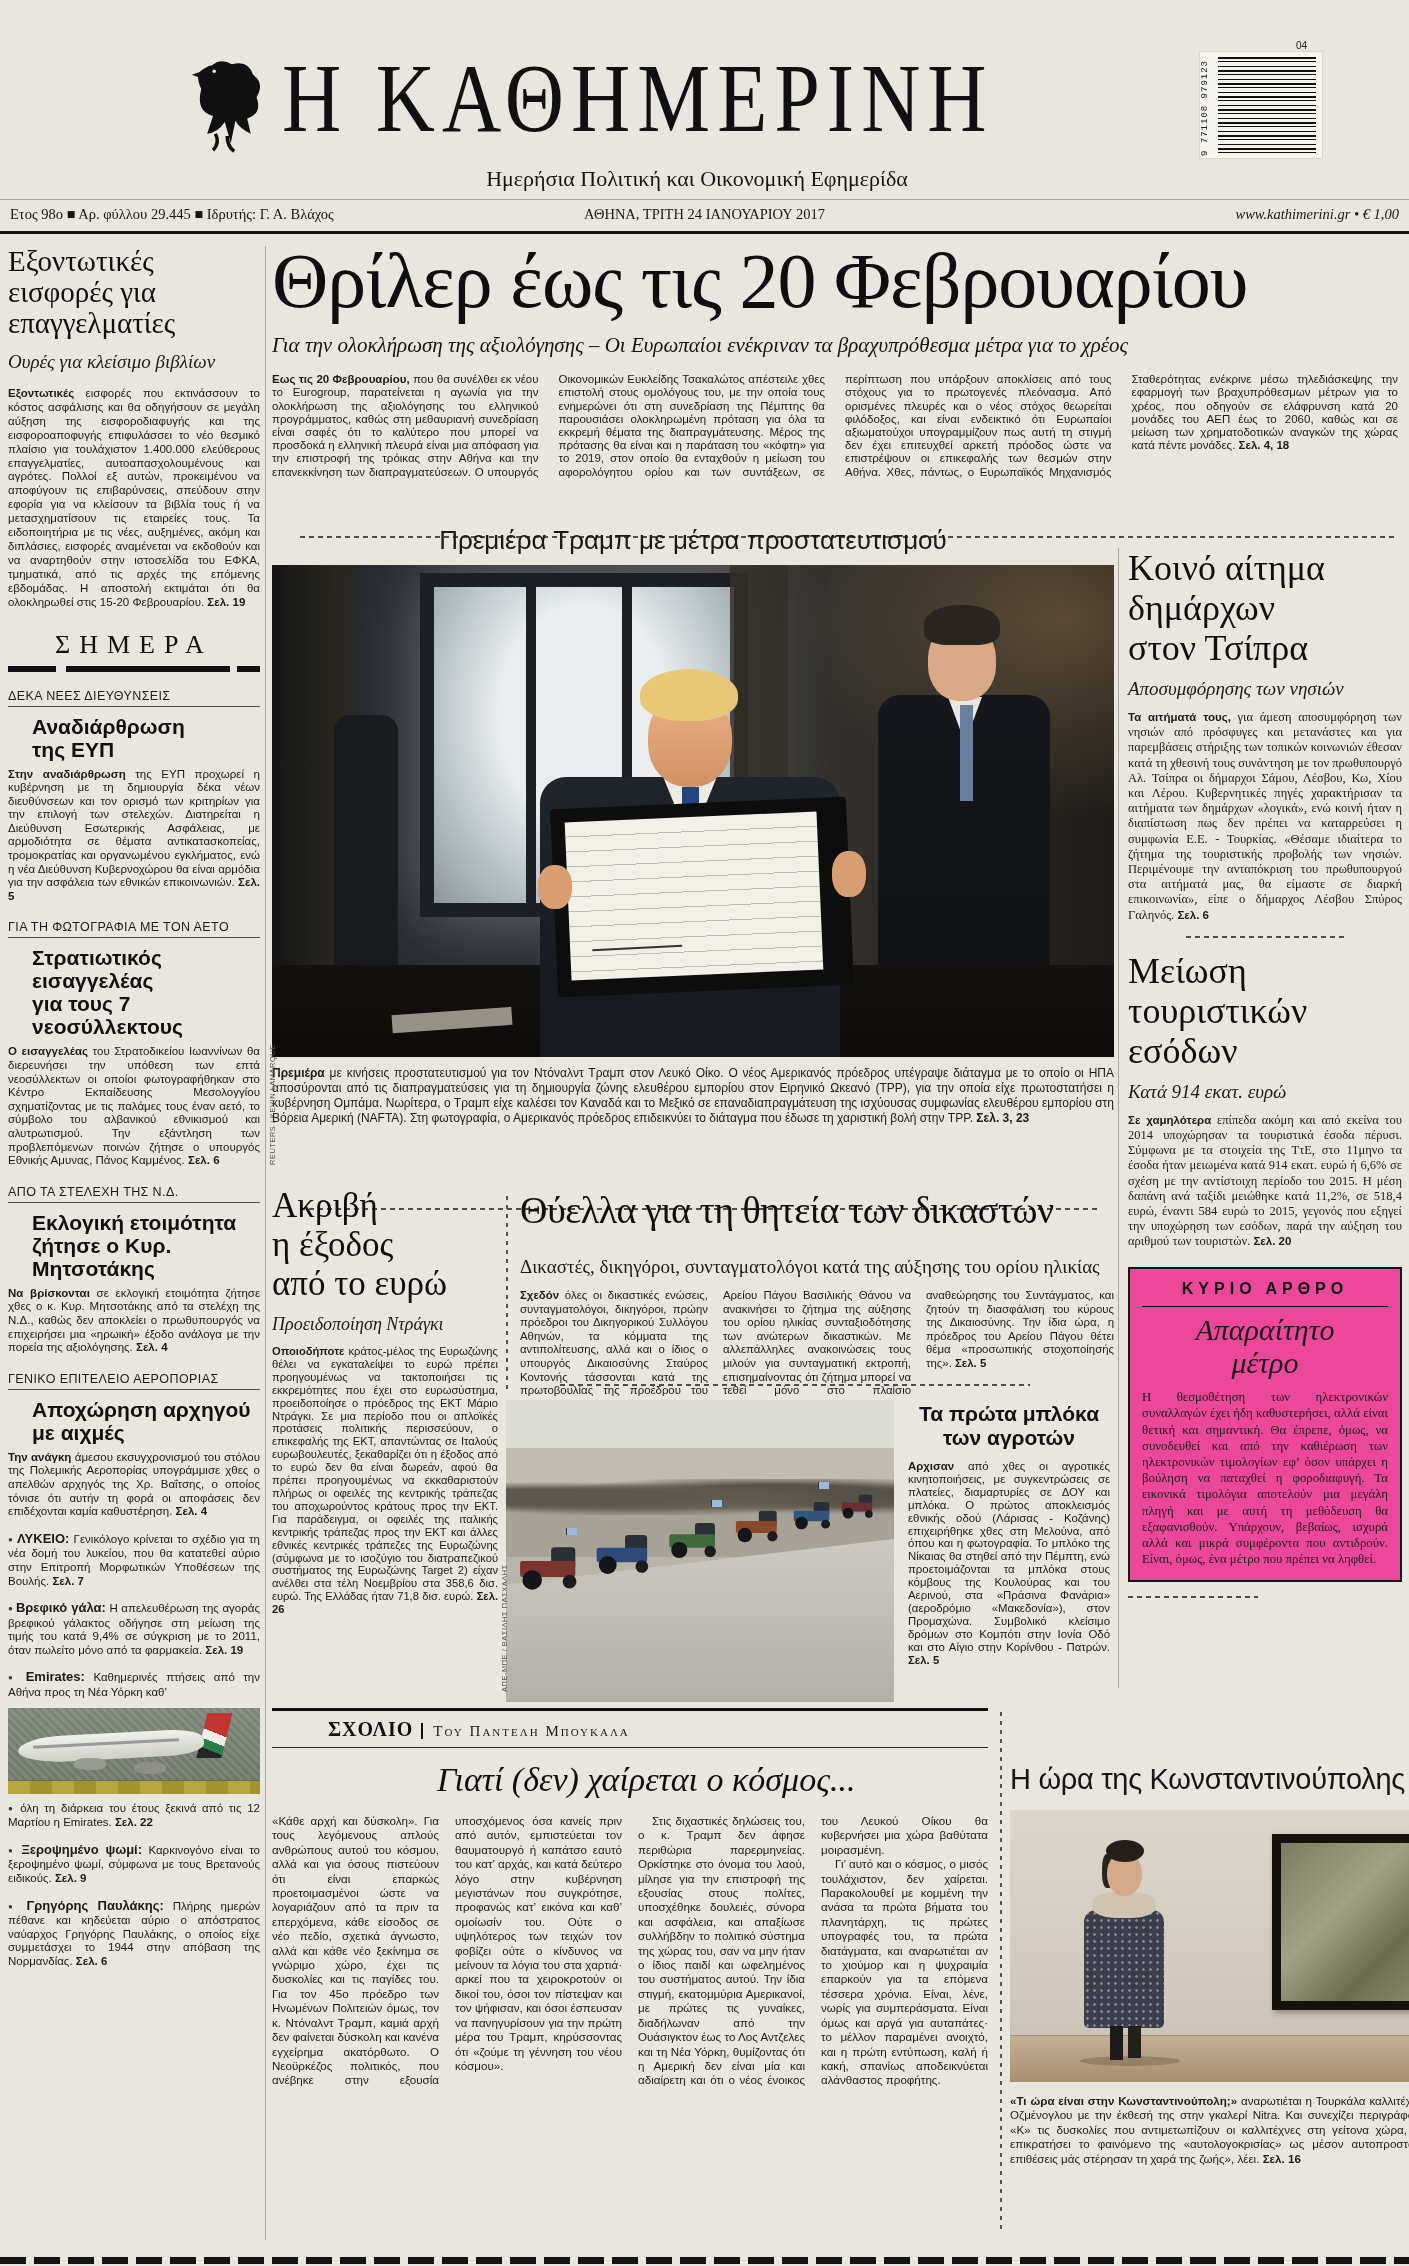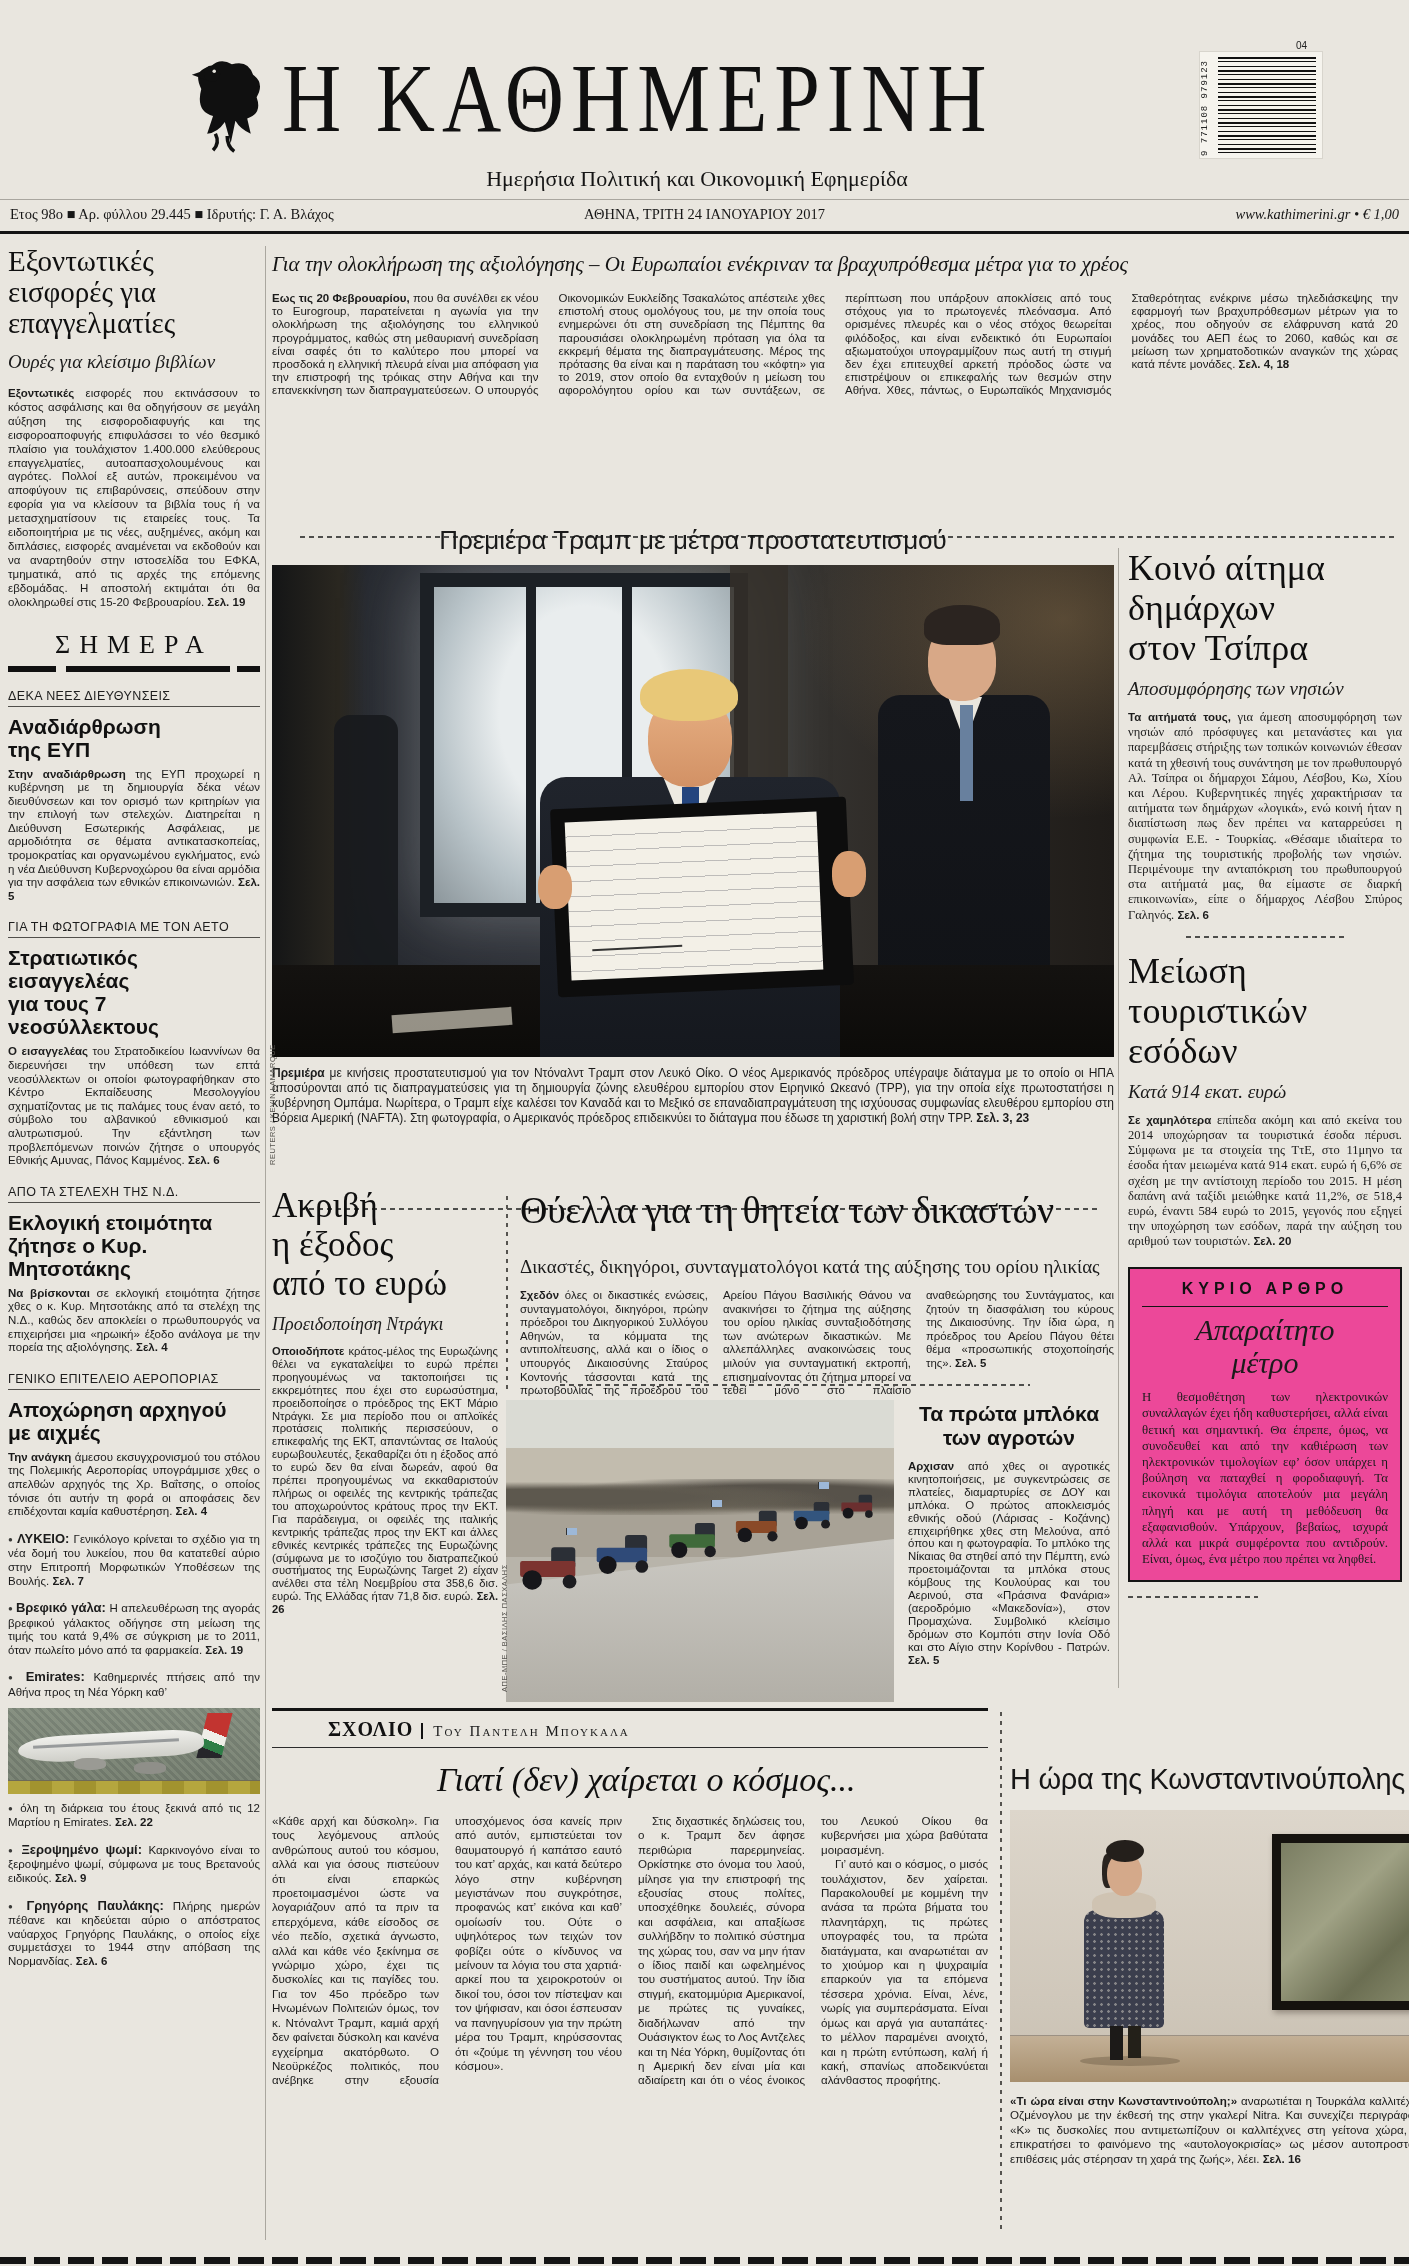--- a/index.html
+++ b/index.html
@@ -39,21 +39,21 @@
   .rail{position:absolute;left:8px;top:246px;width:252px;height:1996px;overflow:hidden;}
   .rail-title{font-family:"Liberation Serif","DejaVu Serif",serif;font-size:29px;line-height:31px;color:#101010;}
   .rail-sub{font-family:"Liberation Serif","DejaVu Serif",serif;font-style:italic;font-size:19px;margin-top:12px;}
   .rail-body{margin-top:14px;font-size:11.5px;line-height:13.9px;}
   .simera{margin-top:20px;text-align:center;font-family:"Liberation Serif","DejaVu Serif",serif;
       font-size:26px;letter-spacing:9px;color:#111;}
   .simera-bar{margin-top:6px;height:6px;
       background:linear-gradient(90deg,#111 0 19%,transparent 19% 23%,#111 23% 88%,transparent 88% 91%,#111 91% 100%);}
   .ritem{margin-top:17px;}
   .kicker{font-size:12.5px;letter-spacing:.4px;color:#1d1d1d;padding-bottom:3px;border-bottom:1px solid #514f4b;}
-  .ritem-title{margin-top:8px;font-size:21px;line-height:23px;font-weight:bold;color:#111;}
+  .ritem-title{margin-top:8px;font-size:21px;line-height:23px;font-weight:bold;color:#111;margin-left:24px;}
   .ritem-body{margin-top:7px;font-size:11.5px;line-height:13.6px;}
   .brief{margin-top:13px;font-size:11.5px;line-height:13.6px;}
   .brief .blabel{font-weight:bold;font-size:13px;}
   .brief::before{content:"● ";font-size:8px;color:#3a3a38;position:relative;top:-1px;}
   .em-photo{position:relative;margin:8px 0;height:86px;overflow:visible;
       background:repeating-linear-gradient(45deg,rgba(118,128,112,.45) 0 3px,rgba(88,98,86,.45) 3px 6px),linear-gradient(#97a092,#7d8577);}
   .em-fus{position:absolute;left:4%;top:30%;width:74%;height:30%;background:linear-gradient(#f0f0ec,#cfcfc9);
       border-radius:50% 40% 40% 50%/100% 80% 80% 100%;transform:rotate(-3deg);}
   .em-win{position:absolute;left:10%;top:40%;width:58%;height:3px;background:rgba(90,95,100,.55);transform:rotate(-3deg);}
   .em-tail{position:absolute;right:13%;top:6%;width:10%;height:52%;transform:skewX(-14deg);
@@ -255,20 +255,21 @@
 
     </div>
     <div class="brief just" style="margin-top:0;"><span>όλη τη διάρκεια του έτους ξεκινά από τις 12 Μαρτίου η Emirates. </span><span class="pg">Σελ. 22</span></div>
 
     <div class="brief just"><span class="blabel">Ξεροψημένο ψωμί:</span><span> Καρκινογόνο είναι το ξεροψημένο ψωμί, σύμφωνα με τους Βρετανούς ειδικούς. </span><span class="pg">Σελ. 9</span></div>
     <div class="brief just"><span class="blabel">Γρηγόρης Παυλάκης:</span><span> Πλήρης ημερών πέθανε και κηδεύεται αύριο ο απόστρατος ναύαρχος Γρηγόρης Παυλάκης, ο οποίος είχε συμμετάσχει το 1944 στην απόβαση της Νορμανδίας. </span><span class="pg">Σελ. 6</span></div>
   </div>
   <div class="vrule" style="left:265px;top:246px;height:1994px;"></div>
 
   <div class="lead">
+    <div class="lead-h1">Θρίλερ έως τις 20 Φεβρουαρίου</div>
     <div class="lead-deck">Για την ολοκλήρωση της αξιολόγησης – Οι Ευρωπαίοι ενέκριναν τα βραχυπρόθεσμα μέτρα για το χρέος</div>
     <div class="lead-body"><span class="ldb">Εως τις 20 Φεβρουαρίου,</span><span> που θα συνέλθει εκ νέου το Eurogroup, παρατείνεται η αγωνία για την ολοκλήρωση της αξιολόγησης του ελληνικού προγράμματος, καθώς στη μεθαυριανή συνεδρίαση είναι σαφές ότι το καλύτερο που μπορεί να προσδοκά η ελληνική πλευρά είναι μια απόφαση για την επιστροφή της τρόικας στην Αθήνα και την επανεκκίνηση των διαπραγματεύσεων. Ο υπουργός Οικονομικών Ευκλείδης Τσακαλώτος απέστειλε χθες επιστολή στους ομολόγους του, με την οποία τους ενημερώνει ότι στη συνεδρίαση της Πέμπτης θα παρουσιάσει ολοκληρωμένη πρόταση για όλα τα εκκρεμή θέματα της διαπραγμάτευσης. Μέρος της πρότασης θα είναι και η παράταση του «κόφτη» για το 2019, στον οποίο θα ενταχθούν η μείωση του αφορολόγητου ορίου και των συντάξεων, σε περίπτωση που υπάρξουν αποκλίσεις από τους στόχους για το πρωτογενές πλεόνασμα. Από ορισμένες πλευρές και ο νέος στόχος θεωρείται φιλόδοξος, και είναι ενδεικτικό ότι Ευρωπαίοι αξιωματούχοι υπογραμμίζουν πως αυτή τη στιγμή δεν έχει επιτευχθεί αρκετή πρόοδος ώστε να επιστρέψουν οι επικεφαλής των θεσμών στην Αθήνα. Χθες, πάντως, ο Ευρωπαϊκός Μηχανισμός Σταθερότητας ενέκρινε μέσω τηλεδιάσκεψης την εφαρμογή των βραχυπρόθεσμων μέτρων για το χρέος, που οδηγούν σε ελάφρυνση κατά 20 μονάδες του ΑΕΠ έως το 2060, καθώς και σε μείωση των χρηματοδοτικών αναγκών της χώρας κατά πέντε μονάδες. </span><span class="pg">Σελ. 4, 18</span></div>
   </div>
   <div class="dash-h" style="left:300px;top:536px;width:1095px;"></div>
 
   <div class="trump">
     <div class="t-kicker">Πρεμιέρα Τραμπ με μέτρα προστατευτισμού</div>
     <div class="t-photo">
       <div class="t-curt-l"></div>
       <div class="t-win">

